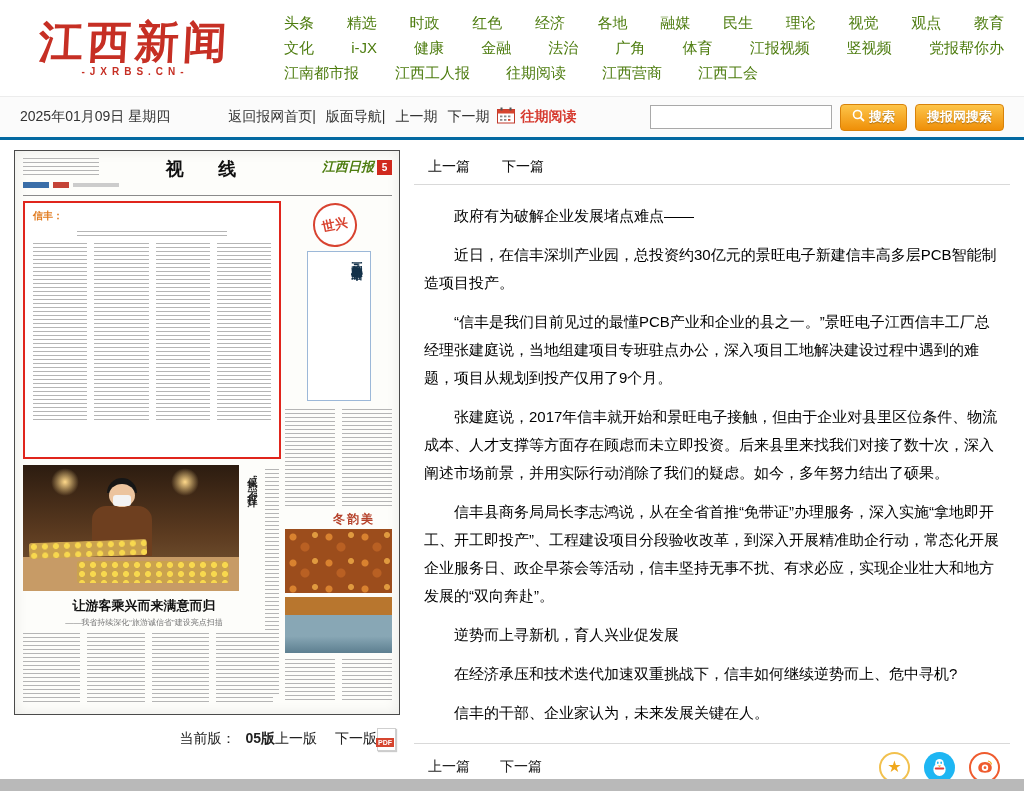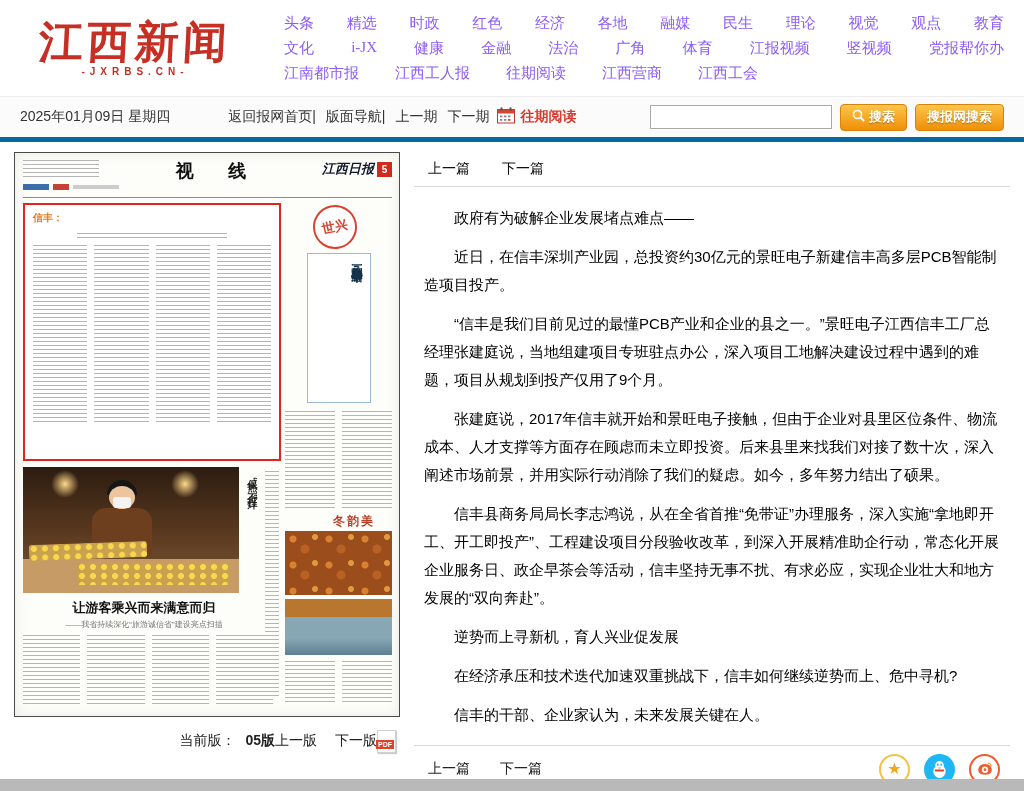--- a/index.html
+++ b/index.html
@@ -9,24 +9,24 @@
 
   
   .top{height:96px;display:flex;align-items:center;border-bottom:1px solid #ececec;background:#fff;}
   .logo{width:238px;margin-left:16px;text-align:center;cursor:pointer;}
   .logo-main{font-family:"DejaVu Serif","Liberation Serif",serif;font-weight:bold;font-size:44px;
              color:#c62f24;letter-spacing:4px;line-height:1.05;transform:skewX(-3deg);}
   .logo-sub{font-size:10px;color:#c62f24;letter-spacing:5px;font-weight:bold;margin-top:1px;}
   .mainnav{flex:1;margin:0 20px 0 30px;display:flex;flex-direction:column;gap:6px;font-size:15px;}
   .nav-row{display:flex;justify-content:space-between;}
   .nav-row3{justify-content:flex-start;gap:36px;}
-  .nav-link{color:#8b5cf6;font-family:Liberation Serif, serif;}
+  .nav-link{color:#4d7c0f;}
 
   
-  .toolbar{height:40px;background:#fbfbfb;border-bottom:5px solid #0369a1;display:flex;
+  .toolbar{height:40px;background:#fbfbfb;border-bottom:3px solid #0369a1;display:flex;
            align-items:center;padding:0 20px;font-size:14px;color:#333;}
   .tb-date{margin-right:58px;}
   .tb-links{display:flex;gap:10px;}
   .tb-archive{display:flex;align-items:center;gap:5px;color:#d63a2f;margin-left:8px;cursor:pointer;font-weight:bold;}
   .spacer{flex:1;}
   .search-input{width:176px;height:20px;border:1px solid #a9a9a9;background:#fff;margin-right:8px;}
   .btn-orange{height:25px;display:inline-flex;align-items:center;gap:4px;padding:0 11px;
               background:linear-gradient(#fdc54a,#ef8f08);border:1px solid #d8820a;border-radius:4px;
               color:#fff;font-weight:bold;font-size:13px;cursor:pointer;text-shadow:0 1px 1px rgba(0,0,0,.3);}
   .btn-orange + .btn-orange{margin-left:8px;}
@@ -34,25 +34,25 @@
   
   main{display:flex;gap:14px;padding:10px 14px 0;}
   .preview{width:386px;flex:none;}
   .paper-frame{width:386px;height:565px;border:1px solid #4a4a4a;background:#fdfdfa;box-sizing:border-box;
                position:relative;overflow:hidden;cursor:pointer;box-shadow:inset 0 0 14px rgba(0,0,0,.08);}
   .ft{background-image:repeating-linear-gradient(to bottom,#b5b5b5 0,#b5b5b5 1px,rgba(0,0,0,0) 1px,rgba(0,0,0,0) 4px);}
   .cols{display:flex;gap:7px;}
   .cols i{flex:1;display:block;}
 
   .p-mastleft{position:absolute;left:8px;top:7px;width:76px;height:18px;}
-  .p-masttitle{position:absolute;left:128px;top:6px;width:150px;text-align:center;font-size:18px;font-weight:bold;
+  .p-masttitle{position:absolute;left:118px;top:6px;width:150px;text-align:center;font-size:18px;font-weight:bold;
                letter-spacing:14px;color:#111;font-family:"DejaVu Serif","Liberation Serif",serif;}
   .p-mastright{position:absolute;right:7px;top:7px;display:flex;align-items:center;gap:3px;}
   .p-mastname{font-family:"DejaVu Serif","Liberation Serif",serif;font-weight:bold;font-style:italic;
-              color:#0f172a;font-size:13px;}
+              color:#4d7c0f;font-size:13px;}
   .p-page5{width:15px;height:15px;background:#d02a1e;color:#fff;font-size:10px;font-weight:bold;
            display:flex;align-items:center;justify-content:center;}
   .p-strip{position:absolute;left:8px;top:31px;display:flex;gap:4px;align-items:center;}
   .p-strip i{display:block;height:6px;}
   .p-strip .s1{width:26px;background:#3a6ea8;}
   .p-strip .s2{width:16px;background:#c44336;}
   .p-strip .s3{width:46px;height:4px;background:#ccc;}
   .p-rule{position:absolute;left:8px;top:44px;width:369px;height:1px;background:#8a8a8a;}
 
   .p-feature{position:absolute;left:8px;top:50px;width:258px;height:258px;border:2px solid #e0251c;

